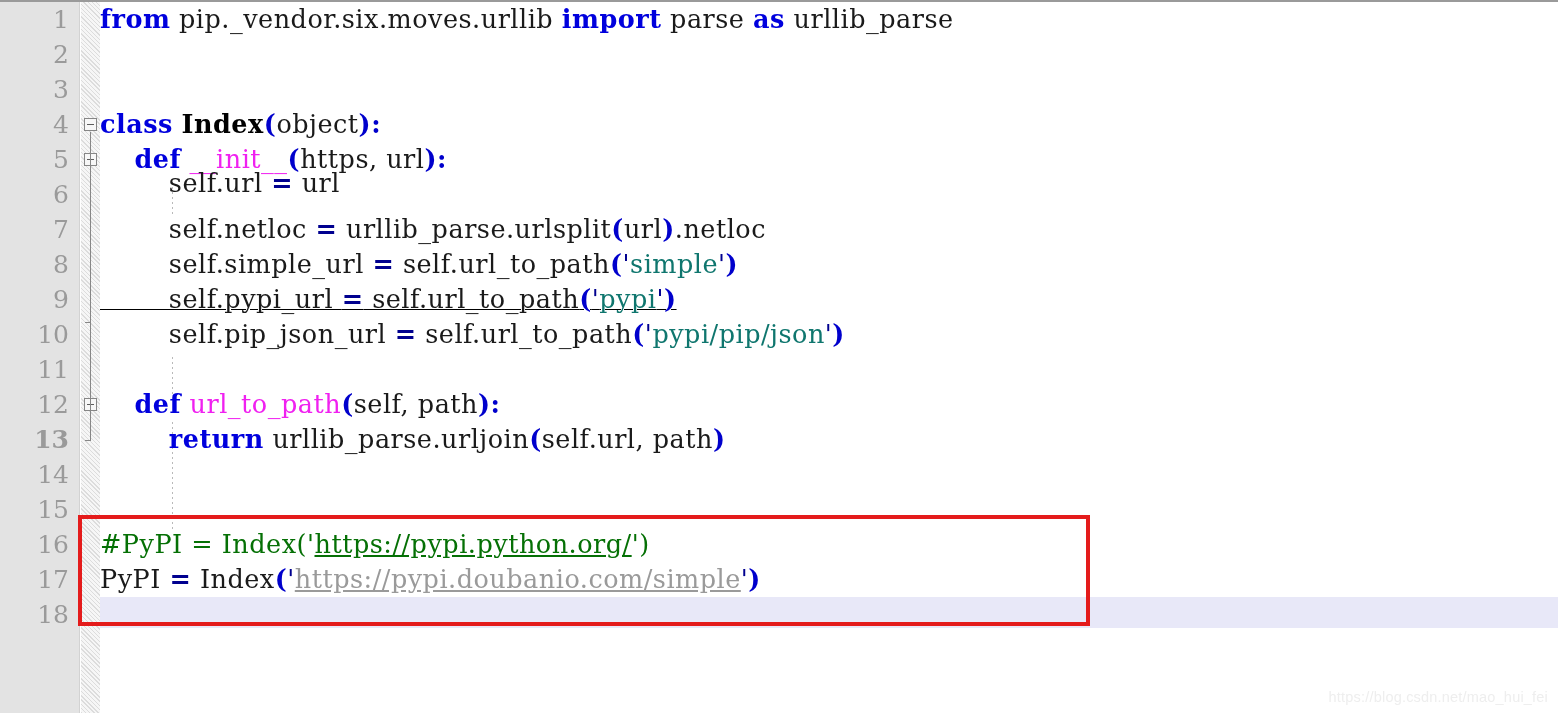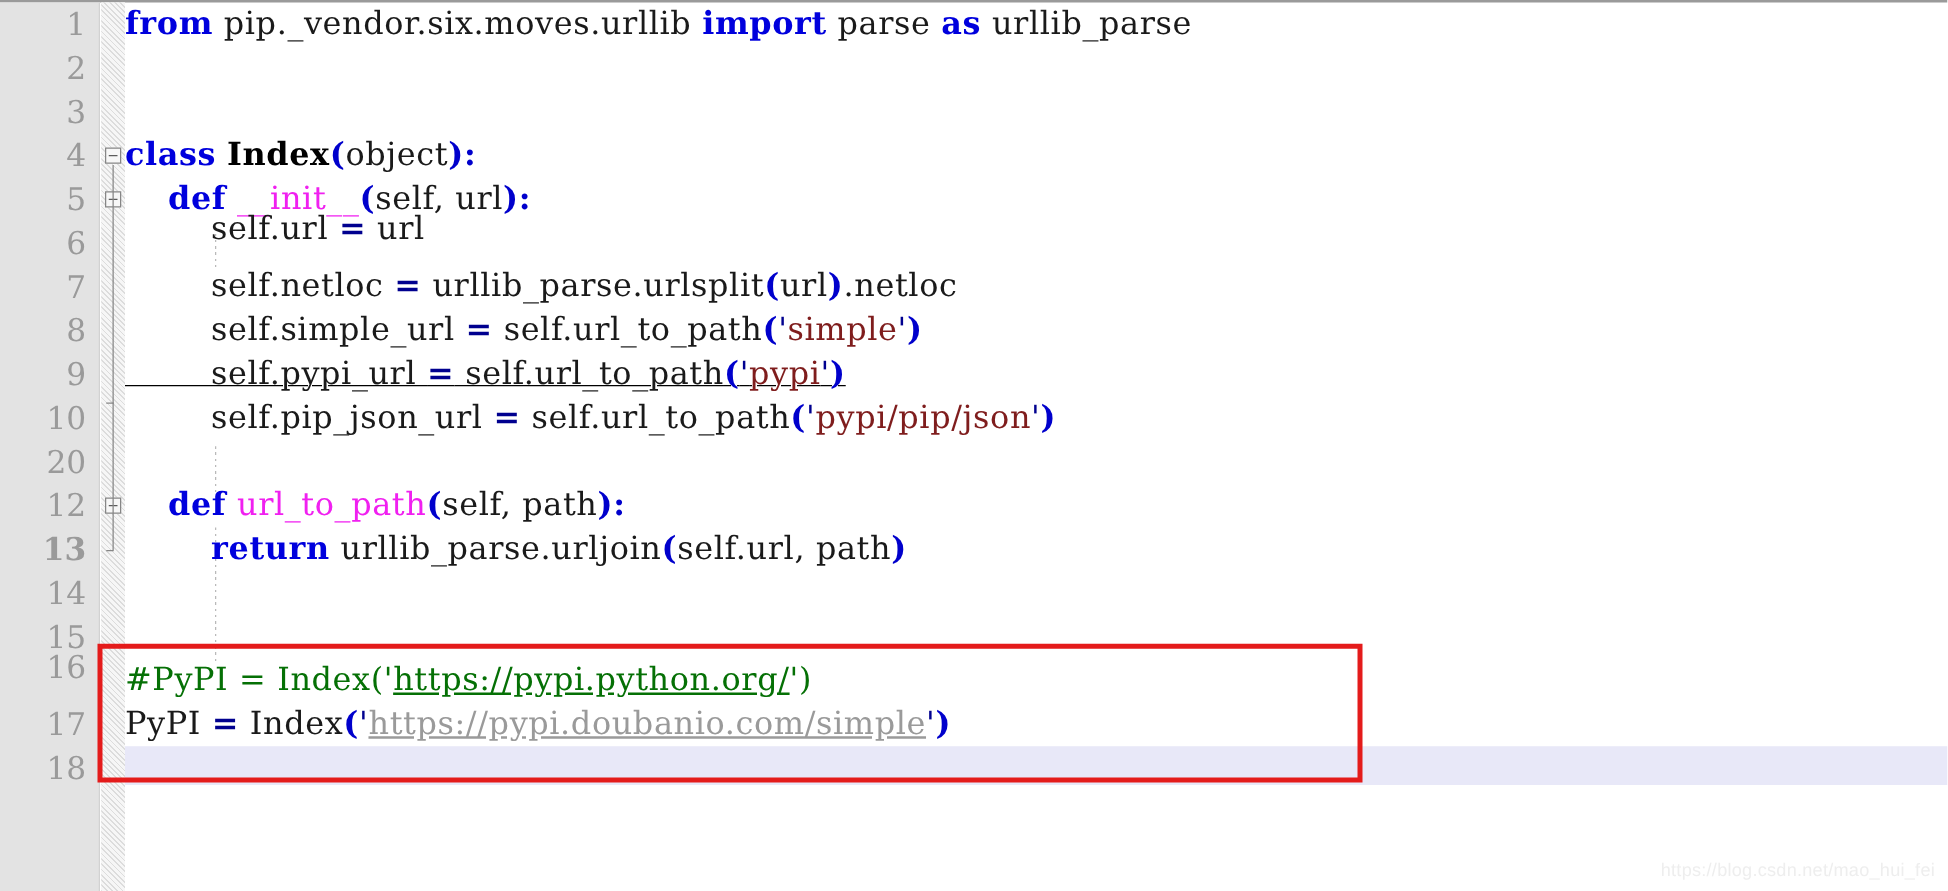--- a/index.html
+++ b/index.html
@@ -87,21 +87,21 @@
     letter-spacing: 0.5px;
   }
 
   
   .t-plain   { color: #1a1a1a; }
   .t-kw      { color: #0000dd; font-weight: bold; }
   .t-cls     { color: #000000; font-weight: bold; }
   .t-punc    { color: #0000cc; font-weight: bold; }
   .t-op      { color: #00008f; font-weight: bold; }
   .t-magenta { color: #f020f0; }
-  .t-str     { color: #7f1d1d; }
+  .t-str     { color: #0f766e; }
   .t-quote   { color: #00008f; }
   .t-comment { color: #057005; }
   .t-link    { color: #9a9a9a; text-decoration: underline; }
   .t-link-c  { color: #057005; text-decoration: underline; }
 
   
   .indent-guide {
     position: absolute;
     width: 1px;
     background-image: repeating-linear-gradient(
@@ -173,26 +173,26 @@
         <div class="lineno" style="top: 0px;">1</div>
         <div class="lineno" style="top: 35px;">2</div>
         <div class="lineno" style="top: 70px;">3</div>
         <div class="lineno" style="top: 105px;">4</div>
         <div class="lineno" style="top: 140px;">5</div>
         <div class="lineno" style="top: 175px;">6</div>
         <div class="lineno" style="top: 210px;">7</div>
         <div class="lineno" style="top: 245px;">8</div>
         <div class="lineno" style="top: 280px;">9</div>
         <div class="lineno" style="top: 315px;">10</div>
-        <div class="lineno" style="top: 350px;">20</div>
+        <div class="lineno" style="top: 350px;">11</div>
         <div class="lineno" style="top: 385px;">12</div>
         <div class="lineno" style="top: 420px; font-weight: bold;">13</div>
         <div class="lineno" style="top: 455px;">14</div>
         <div class="lineno" style="top: 490px;">15</div>
-        <div class="lineno" style="top: 514px;">16</div>
+        <div class="lineno" style="top: 525px;">16</div>
         <div class="lineno" style="top: 560px;">17</div>
         <div class="lineno" style="top: 595px;">18</div>
       </div>
   </div>
 
   <div class="gutter-fold">
     <div id="fold-host">
         <div class="fold-box" style="left: 3px; top: 116px;"></div>
         <div class="fold-box" style="left: 3px; top: 151px;"></div>
         <div class="fold-box" style="left: 3px; top: 396px;"></div>
@@ -208,21 +208,21 @@
 
     <div class="indent-guide" style="left:72px; top:180px; height:33px;"></div>
     <div class="indent-guide" style="left:72px; top:355px; height:40px;"></div>
     <div class="indent-guide" style="left:72px; top:420px; height:110px;"></div>
 
     <div id="code-host">
         <div class="code-line" style="top: 0px;"><span class="t-kw">from</span><span class="t-plain"> pip._vendor.six.moves.urllib </span><span class="t-kw">import</span><span class="t-plain"> parse </span><span class="t-kw">as</span><span class="t-plain"> urllib_parse</span></div>
         <div class="code-line" style="top: 35px;"></div>
         <div class="code-line" style="top: 70px;"></div>
         <div class="code-line" style="top: 105px;"><span class="t-kw">class</span><span class="t-plain"> </span><span class="t-cls">Index</span><span class="t-punc">(</span><span class="t-plain">object</span><span class="t-punc">)</span><span class="t-punc">:</span></div>
-        <div class="code-line" style="top: 140px;"><span class="t-plain">    </span><span class="t-kw">def</span><span class="t-plain"> </span><span class="t-magenta">__init__</span><span class="t-punc">(</span><span class="t-plain">self, url</span><span class="t-punc">)</span><span class="t-punc">:</span></div>
+        <div class="code-line" style="top: 140px;"><span class="t-plain">    </span><span class="t-kw">def</span><span class="t-plain"> </span><span class="t-magenta">__init__</span><span class="t-punc">(</span><span class="t-plain">https, url</span><span class="t-punc">)</span><span class="t-punc">:</span></div>
         <div class="code-line" style="top: 164px;"><span class="t-plain">        self.url </span><span class="t-op">=</span><span class="t-plain"> url</span></div>
         <div class="code-line" style="top: 210px;"><span class="t-plain">        self.netloc </span><span class="t-op">=</span><span class="t-plain"> urllib_parse.urlsplit</span><span class="t-punc">(</span><span class="t-plain">url</span><span class="t-punc">)</span><span class="t-plain">.netloc</span></div>
         <div class="code-line" style="top: 245px;"><span class="t-plain">        self.simple_url </span><span class="t-op">=</span><span class="t-plain"> self.url_to_path</span><span class="t-punc">(</span><span class="t-quote">'</span><span class="t-str">simple</span><span class="t-quote">'</span><span class="t-punc">)</span></div>
         <div class="code-line" style="top: 280px; text-decoration: underline;"><span class="t-plain">        self.pypi_url </span><span class="t-op">=</span><span class="t-plain"> self.url_to_path</span><span class="t-punc">(</span><span class="t-quote">'</span><span class="t-str">pypi</span><span class="t-quote">'</span><span class="t-punc">)</span></div>
         <div class="code-line" style="top: 315px;"><span class="t-plain">        self.pip_json_url </span><span class="t-op">=</span><span class="t-plain"> self.url_to_path</span><span class="t-punc">(</span><span class="t-quote">'</span><span class="t-str">pypi/pip/json</span><span class="t-quote">'</span><span class="t-punc">)</span></div>
         <div class="code-line" style="top: 350px;"></div>
         <div class="code-line" style="top: 385px;"><span class="t-plain">    </span><span class="t-kw">def</span><span class="t-plain"> </span><span class="t-magenta">url_to_path</span><span class="t-punc">(</span><span class="t-plain">self, path</span><span class="t-punc">)</span><span class="t-punc">:</span></div>
         <div class="code-line" style="top: 420px;"><span class="t-plain">        </span><span class="t-kw">return</span><span class="t-plain"> urllib_parse.urljoin</span><span class="t-punc">(</span><span class="t-plain">self.url, path</span><span class="t-punc">)</span></div>
         <div class="code-line" style="top: 455px;"></div>
         <div class="code-line" style="top: 490px;"></div>

